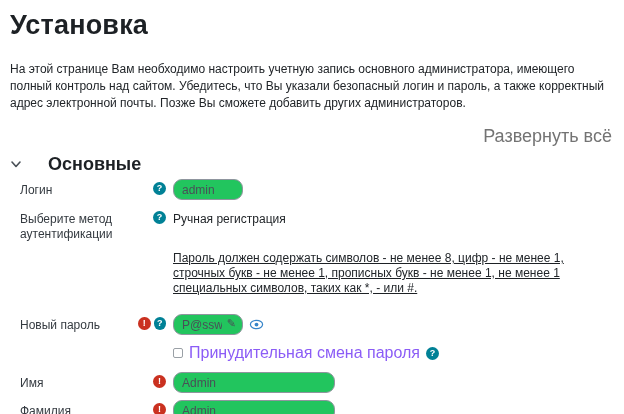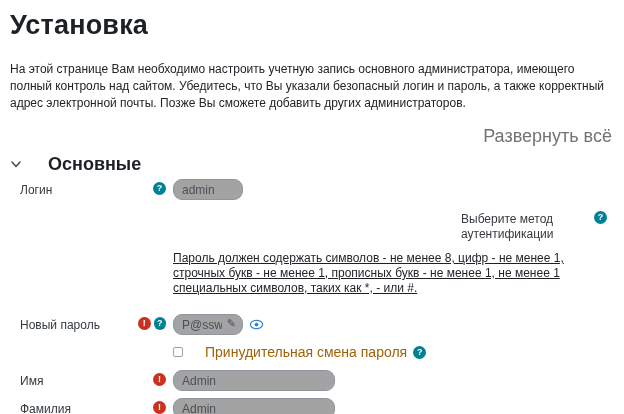--- a/index.html
+++ b/index.html
@@ -97,21 +97,21 @@
   .inputwrap { position: relative; display: inline-flex; align-items: center; }
   input.txt {
     height: 21px;
     border: 1px solid #8f959e;
     border-radius: 9px;
     padding: 0 8px;
     font-size: 12px;
     color: #495057;
     font-family: "Liberation Sans", sans-serif;
     outline: none;
-    background: #a3a3a3;
+    background: #22c55e;
   }
   input.w-narrow { width: 70px; padding-right: 20px; }
   input.w-wide   { width: 162px; }
   .pencil {
     position: absolute;
     right: 7px;
     top: 3px;
     font-size: 11px;
     color: #495057;
     pointer-events: none;
@@ -132,21 +132,21 @@
   }
   .checkline { display: flex; align-items: center; gap: 6px; padding-top: 1px; }
   .checkbox {
     width: 10px; height: 10px;
     border: 1px solid #9aa0a6;
     border-radius: 2px;
     background: #fff;
     display: inline-block;
     cursor: pointer;
   }
-  .checklabel { font-size: 14px; color: #a16207; cursor: pointer; margin-left: 16px; }
+  .checklabel { font-size: 16px; color: #8b5cf6; cursor: pointer; }
 
   .mb6 { margin-bottom: 18px; text-decoration: underline; }
   .mb7 { margin-bottom: 7px; }
   .mb10 { margin-bottom: 10px; }
 </style>
 </head>
 <body>
 
 <div class="page">
 
@@ -176,20 +176,23 @@
       </div>
       <div class="fcontrol">
         <input class="txt w-narrow" type="text" value="admin" style="">
       </div>
     </div>
 
     <div class="formrow mb7">
       <div class="flabel">Выберите метод аутентификации</div>
       <div class="ficons">
         <span class="badge help">?</span>
+      </div>
+      <div class="fcontrol">
+        <span class="static-value">Ручная регистрация</span>
       </div>
     </div>
 
     <div class="formrow mb6">
       <div class="flabel"></div>
       <div class="ficons"></div>
       <div class="fcontrol">
         <div class="hint">Пароль должен содержать символов - не менее 8, цифр - не менее 1, строчных букв - не менее 1, прописных букв - не менее 1, не менее 1 специальных символов, таких как *, - или #.</div>
       </div>
     </div>

